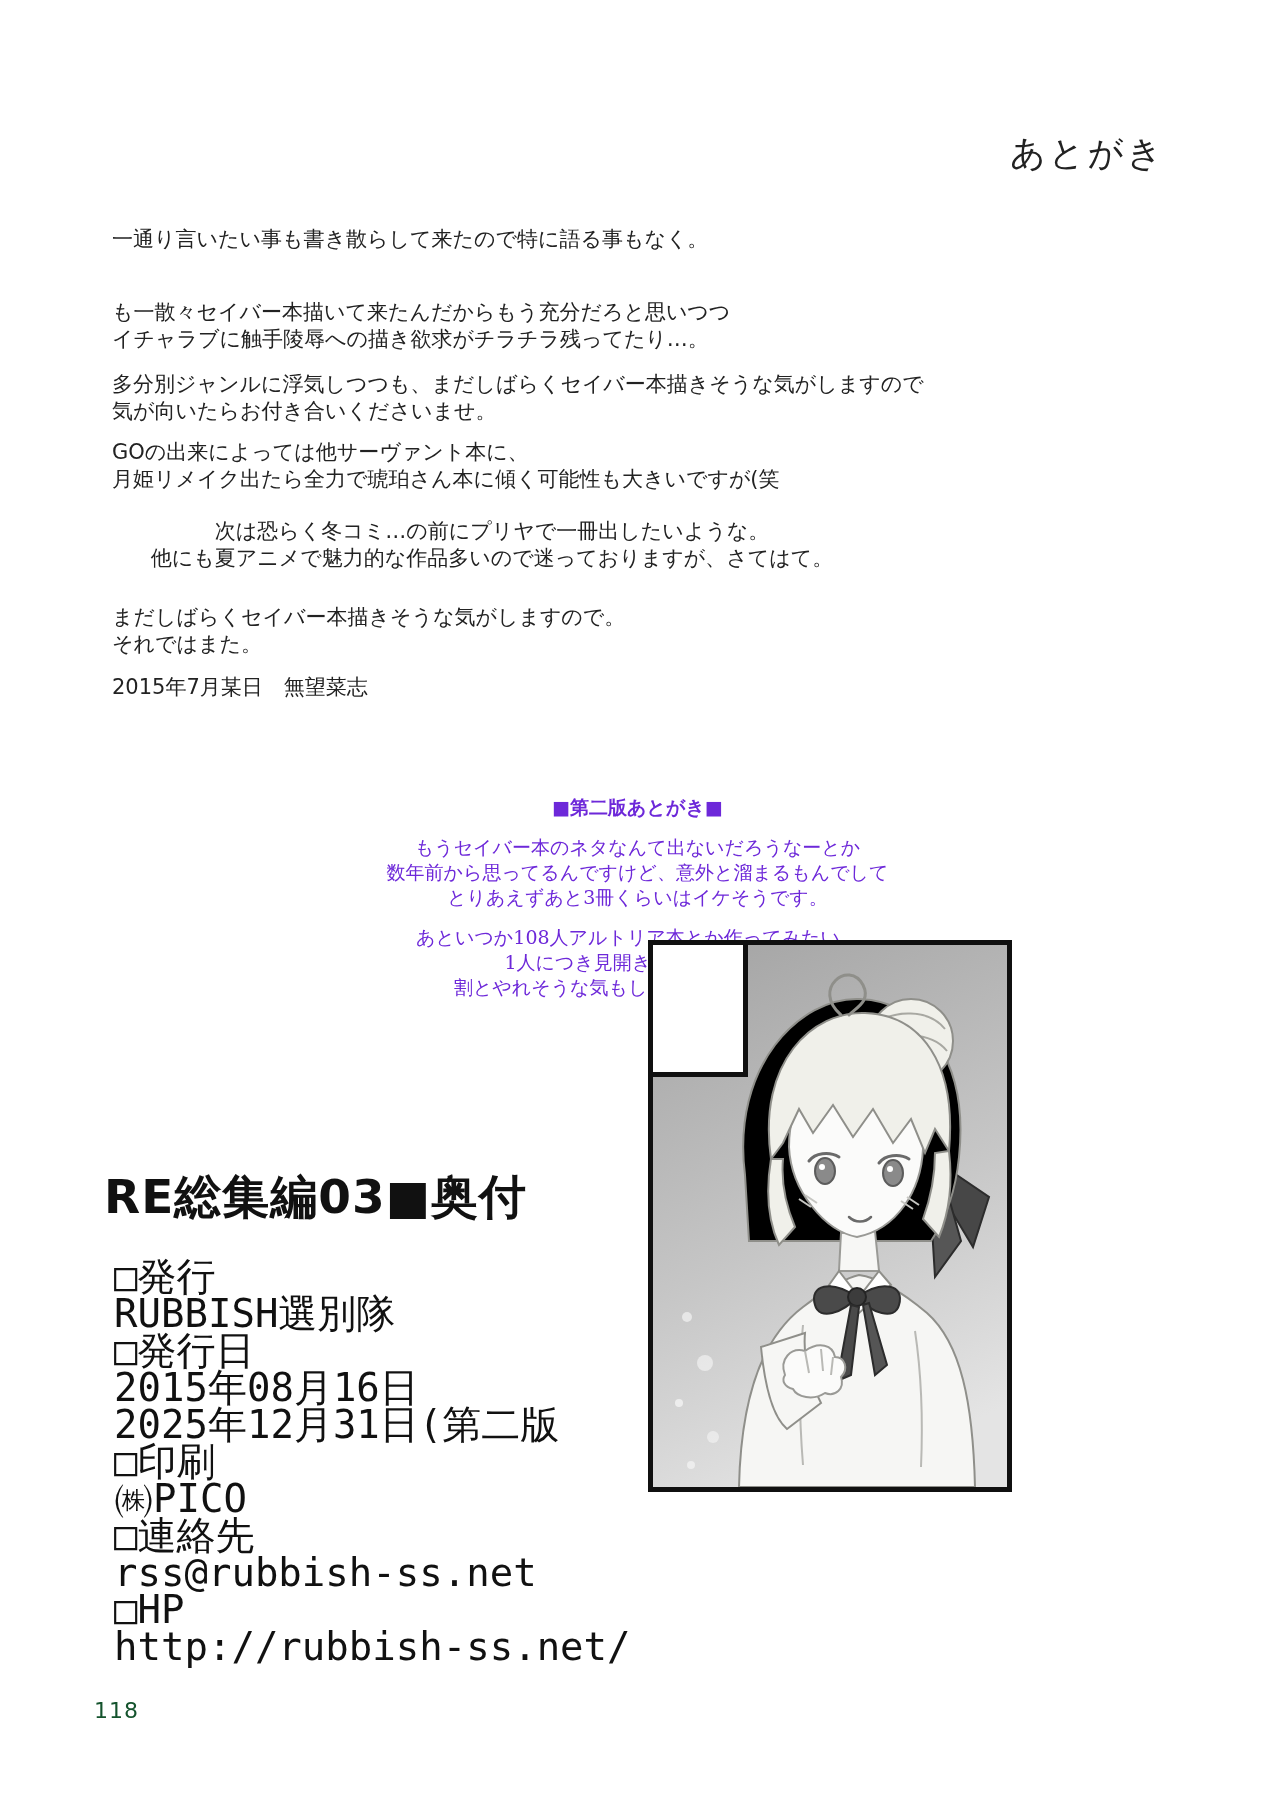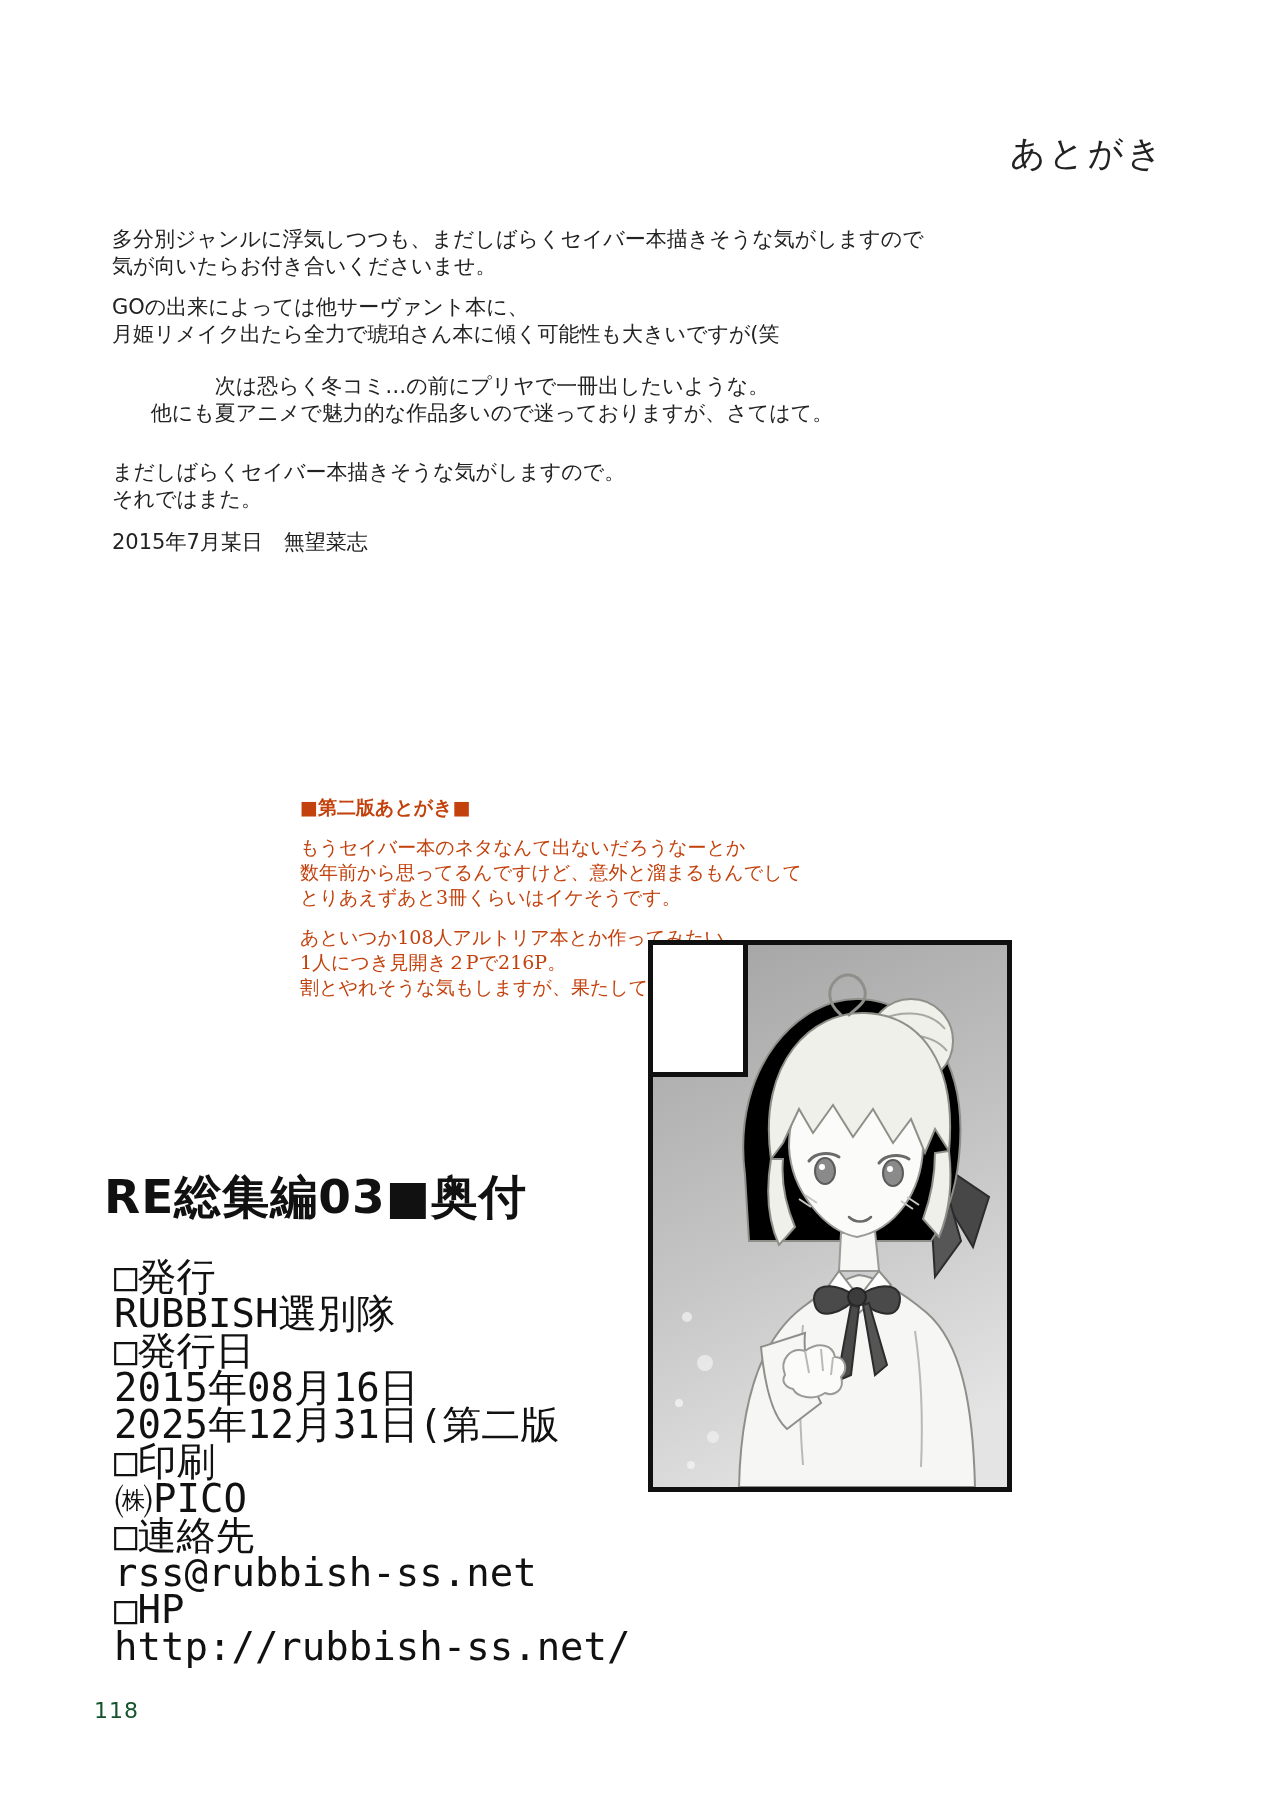--- a/index.html
+++ b/index.html
@@ -25,21 +25,21 @@
   .gap-a{margin-bottom:46px !important;}
   .gap-b{margin-bottom:18px !important;}
   .gap-c{margin-bottom:14px !important;}
   .gap-d{margin-bottom:25px !important;}
   .gap-e{margin-bottom:32px !important;text-align:center;}
   .gap-f{margin-bottom:16px !important;}
 
   
   .second-edition{
     position:absolute;left:300px;top:795px;width:675px;
-    text-align:left;color:#c2410c;
+    text-align:center;color:#6d28d9;
     font-family:"DejaVu Serif","Liberation Serif",serif;
     font-size:19px;line-height:25px;
   }
   .second-edition .heading{font-weight:bold;font-size:19px;margin-bottom:15px;}
   .second-edition .block2{margin-top:15px;}
 
   
   .colophon-title{
     position:absolute;left:104px;top:1166px;
     font-size:47px;font-weight:bold;letter-spacing:1px;color:#111;
@@ -65,20 +65,27 @@
     position:absolute;left:-5px;top:-5px;width:90px;height:127px;
     border:5px solid #101010;background:#ffffff;z-index:2;
   }
 </style>
 </head>
 <body>
 
 <div class="afterword-title">あとがき</div>
 
 <div class="afterword-body">
+  <div class="para gap-a">
+      <div class="line">一通り言いたい事も書き散らして来たので特に語る事もなく。</div>
+    </div>
+  <div class="para gap-b">
+      <div class="line">も一散々セイバー本描いて来たんだからもう充分だろと思いつつ</div>
+      <div class="line">イチャラブに触手陵辱への描き欲求がチラチラ残ってたり…。</div>
+    </div>
   <div class="para gap-c">
       <div class="line">多分別ジャンルに浮気しつつも、まだしばらくセイバー本描きそうな気がしますので</div>
       <div class="line">気が向いたらお付き合いくださいませ。</div>
     </div>
   <div class="para gap-d">
       <div class="line">GOの出来によっては他サーヴァント本に、</div>
       <div class="line">月姫リメイク出たら全力で琥珀さん本に傾く可能性も大きいですが(笑</div>
     </div>
   <div class="para gap-e">
       <div class="line">次は恐らく冬コミ…の前にプリヤで一冊出したいような。</div>

